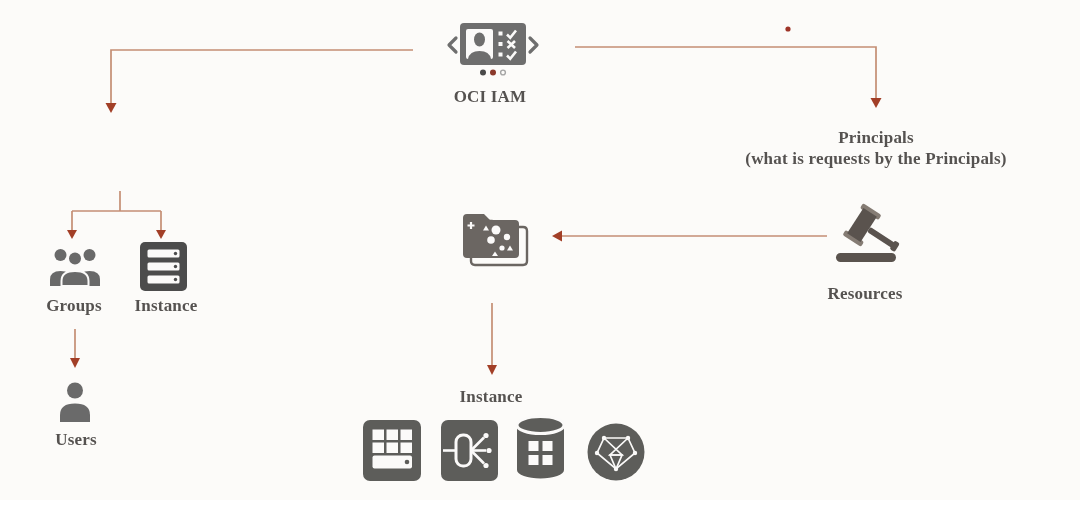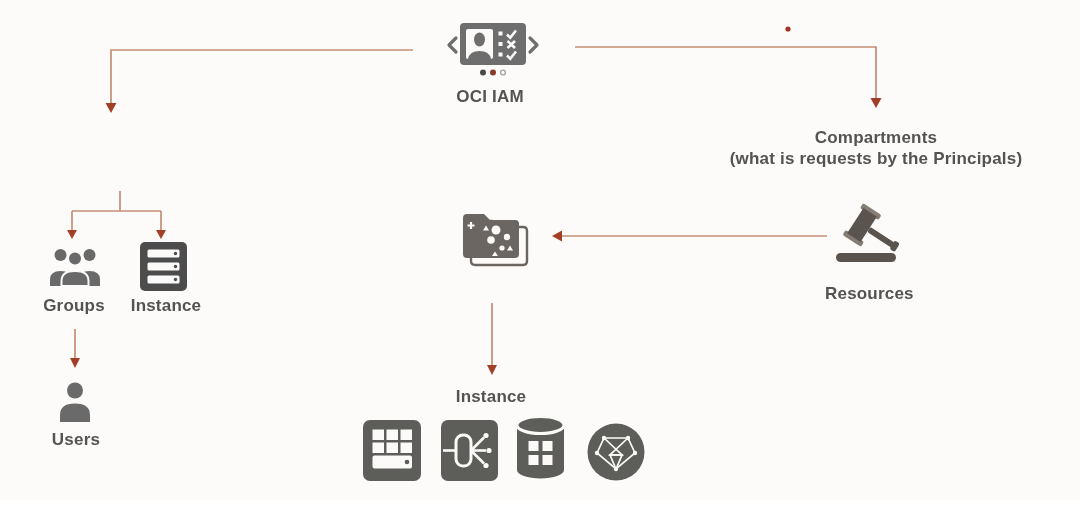--- a/index.html
+++ b/index.html
@@ -1,17 +1,17 @@
 <!DOCTYPE html>
 <html><head>
 <meta charset="utf-8">
 <style>
   html,body{margin:0;padding:0;background:#ffffff;}
   #page{position:relative;width:1080px;height:526px;background:#fcfbf9;overflow:hidden;
-        font-family:Liberation Sans, sans-serif;}
+        font-family:Liberation Serif, serif;}
   .bottom-strip{position:absolute;left:0;top:500px;width:1080px;height:26px;background:#ffffff;}
   .lbl{position:absolute;text-align:center;font-weight:700;font-size:17px;line-height:21px;
        color:#555250;letter-spacing:.2px;}
   .lbl .sub{display:block;font-weight:700;}
   svg{position:absolute;display:block;}
   .connector-layer{left:0;top:0;}
 </style>
 </head>
 <body>
 
@@ -54,21 +54,21 @@
     <path d="M61,12.5 l3.2,3.2 L70,8.5" stroke="#fbfaf9" stroke-width="2.6" fill="none"></path>
     <path d="M61.5,19 l7.5,7 M69,19 l-7.5,7" stroke="#fbfaf9" stroke-width="2.6" fill="none"></path>
     <path d="M61,33.5 l3.2,3.2 L70,29.5" stroke="#fbfaf9" stroke-width="2.6" fill="none"></path>
     <circle cx="37" cy="50.5" r="3" fill="#4a4a4a"></circle>
     <circle cx="47" cy="50.5" r="3" fill="#8c3a2c"></circle>
     <circle cx="57" cy="50.5" r="2.4" fill="none" stroke="#a5a5a5" stroke-width="1.4"></circle>
   </svg>
   <div class="lbl" style="left:440px;top:86px;width:100px">OCI IAM</div>
 
   <div class="lbl" style="left:690px;top:127px;width:372px">
-    <span>Compartments</span>
+    <span>Principals</span>
     <span class="sub">(what is requests by the Principals)</span>
   </div>
 
   <svg style="left:49px;top:246px" width="52" height="40" viewBox="0 0 52 40">
     <g fill="#696969">
       <circle cx="11.5" cy="9" r="6"></circle>
       <path d="M1,40 v-6.5 q0,-8.5 10.5,-8.5 q10.5,0 10.5,8.5 V40 z"></path>
       <circle cx="40.5" cy="9" r="6"></circle>
       <path d="M30,40 v-6.5 q0,-8.5 10.5,-8.5 q10.5,0 10.5,8.5 V40 z"></path>
       <circle cx="26" cy="12.5" r="7" stroke="#fbfaf9" stroke-width="2"></circle>

